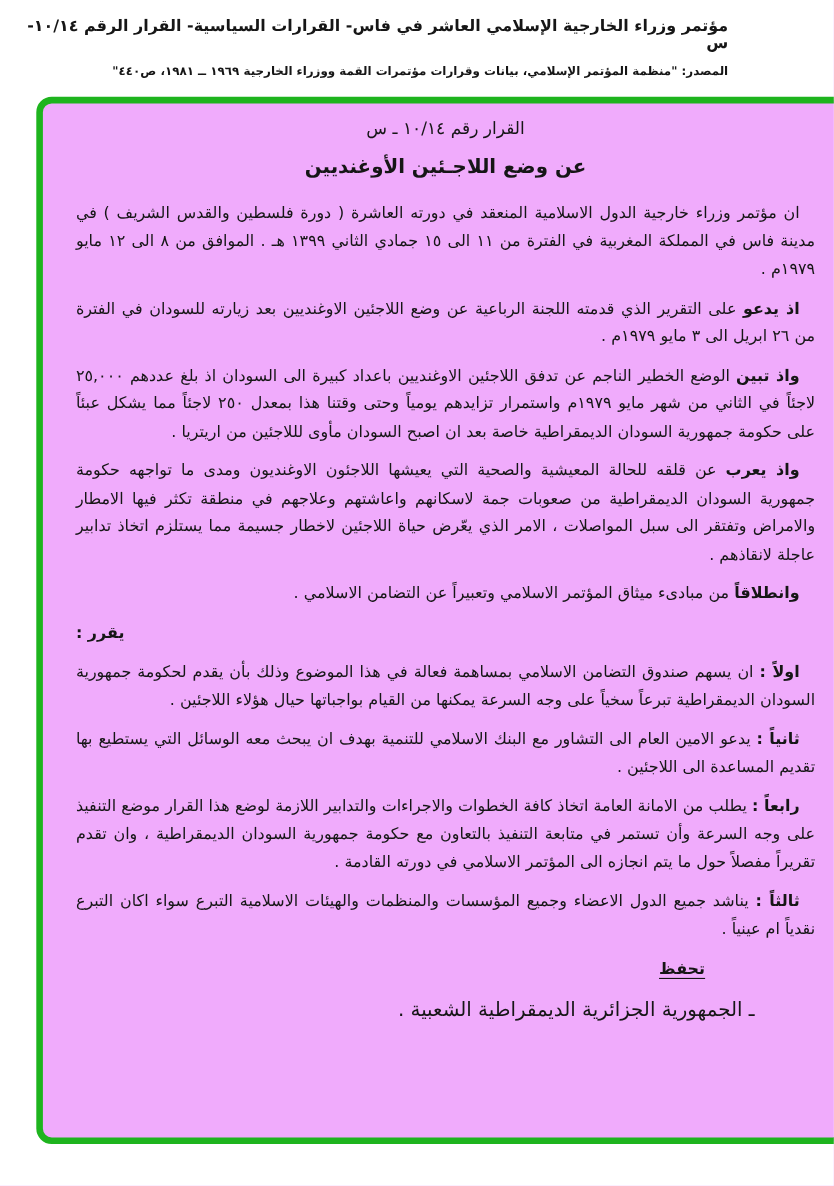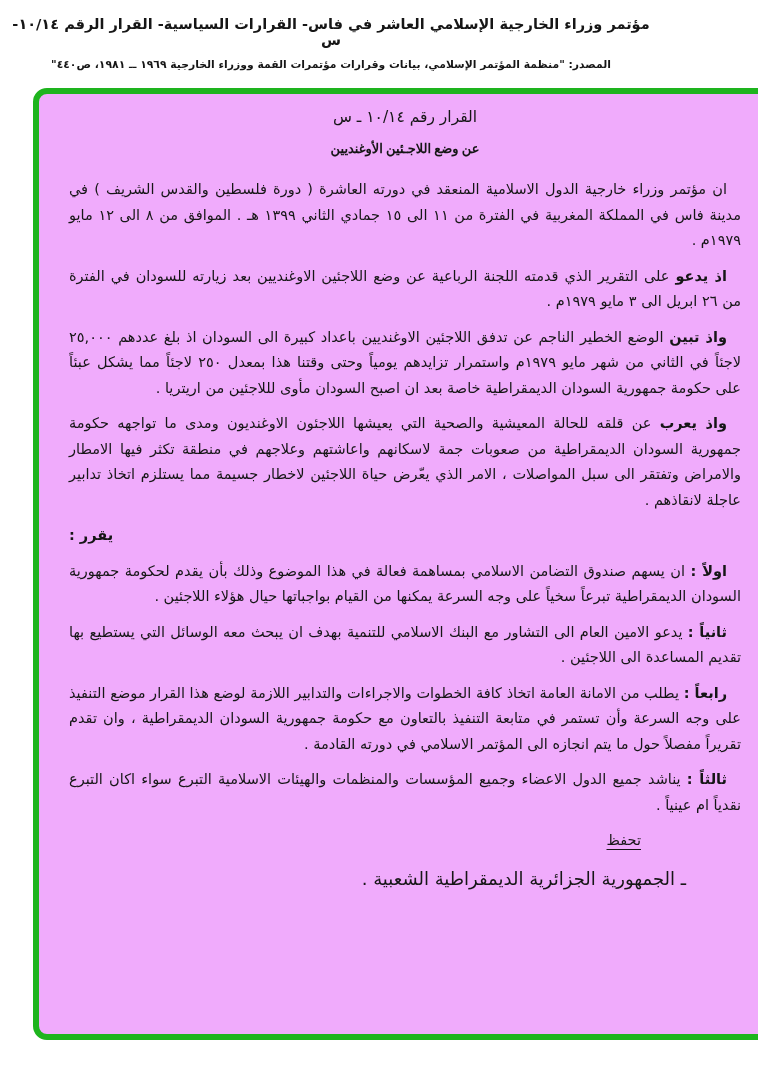--- a/index.html
+++ b/index.html
@@ -8,21 +8,21 @@
     width: 758px; height: 1078px;
     background: #ffffff;
     color: #161616;
     font-family: "DejaVu Sans", sans-serif;
     position: relative;
     overflow: hidden;
   }
   .header {
     position: absolute; top: 16px; left: 0;
     width: 662px;
-    text-align: center;
+    text-align: right;
     direction: rtl;
   }
   .header-line1 { font-size: 14.5px; font-weight: 700; letter-spacing: 0; }
   .header-line2 { font-size: 10.8px; font-weight: 700; margin-top: 10px; }
   .doc-box {
     position: absolute; top: 88px; left: 33px;
     width: 738px; height: 952px;
     border: 6px solid #1eb41e;
     border-radius: 14px;
     background: #f0abfc;
@@ -30,43 +30,42 @@
     padding: 8px 24px 8px 30px;
     overflow: hidden;
   }
   .title-number {
     text-align: center;
     font-size: 15.5px;
     margin: 6px 0 0 0;
   }
   .title-subject {
     text-align: center;
-    font-size: 13px;
+    font-size: 18px;
     font-weight: 700;
     margin: 15px 0 20px 0;
-    font-family: Liberation Serif, serif;
   }
   .para {
     font-size: 14.5px;
     line-height: 25.5px;
     margin: 0 0 10px 0;
     text-align: justify;
     text-indent: 14px;
   }
   .para .lead { font-weight: 700; }
   .decree { text-align: left; }
   .reservation-heading {
     font-size: 14.5px;
     line-height: 25.5px;
     margin: 4px 100px 12px 0;
     text-indent: 0;
     text-align: right;
   }
   .reservation-heading .lead {
-    font-weight: 400;
+    font-weight: 700;
     text-decoration: underline;
     text-underline-offset: 4px;
   }
   .reservation-item {
     font-size: 18px;
     line-height: 25.5px;
     margin: 0 55px 0 0;
     text-indent: 0;
     text-align: right;
   }
@@ -84,20 +83,21 @@
   <div class="title-subject">عن وضع اللاجـئين الأوغنديين</div>
 
   <p class="para"><b class="lead"></b><span>ان مؤتمر وزراء خارجية الدول الاسلامية المنعقد في دورته العاشرة ( دورة فلسطين والقدس الشريف ) في مدينة فاس في المملكة المغربية في الفترة من ١١ الى ١٥ جمادي الثاني ١٣٩٩ هـ . الموافق من ٨ الى ١٢ مايو ١٩٧٩م .</span></p>
 
   <p class="para"><b class="lead">اذ يدعو</b><span> على التقرير الذي قدمته اللجنة الرباعية عن وضع اللاجئين الاوغنديين بعد زيارته للسودان في الفترة من ٢٦ ابريل الى ٣ مايو ١٩٧٩م .</span></p>
 
   <p class="para"><b class="lead">واذ تبين</b><span> الوضع الخطير الناجم عن تدفق اللاجئين الاوغنديين باعداد كبيرة الى السودان اذ بلغ عددهم ٢٥,٠٠٠ لاجئاً في الثاني من شهر مايو ١٩٧٩م واستمرار تزايدهم يومياً وحتى وقتنا هذا بمعدل ٢٥٠ لاجئاً مما يشكل عبئاً على حكومة جمهورية السودان الديمقراطية خاصة بعد ان اصبح السودان مأوى لللاجئين من اريتريا .</span></p>
 
   <p class="para"><b class="lead">واذ يعرب</b><span> عن قلقه للحالة المعيشية والصحية التي يعيشها اللاجئون الاوغنديون ومدى ما تواجهه حكومة جمهورية السودان الديمقراطية من صعوبات جمة لاسكانهم واعاشتهم وعلاجهم في منطقة تكثر فيها الامطار والامراض وتفتقر الى سبل المواصلات ، الامر الذي يعّرض حياة اللاجئين لاخطار جسيمة مما يستلزم اتخاذ تدابير عاجلة لانقاذهم .</span></p>
 
+  <p class="para"><b class="lead">وانطلاقاً</b><span> من مبادىء ميثاق المؤتمر الاسلامي وتعبيراً عن التضامن الاسلامي .</span></p>
 
   <p class="para decree"><b class="lead">يقرر :</b><span></span></p>
 
   <p class="para"><b class="lead">اولاً :</b><span> ان يسهم صندوق التضامن الاسلامي بمساهمة فعالة في هذا الموضوع وذلك بأن يقدم لحكومة جمهورية السودان الديمقراطية تبرعاً سخياً على وجه السرعة يمكنها من القيام بواجباتها حيال هؤلاء اللاجئين .</span></p>
 
   <p class="para"><b class="lead">ثانياً :</b><span> يدعو الامين العام الى التشاور مع البنك الاسلامي للتنمية بهدف ان يبحث معه الوسائل التي يستطيع بها تقديم المساعدة الى اللاجئين .</span></p>
 
   <p class="para"><b class="lead">رابعاً :</b><span> يطلب من الامانة العامة اتخاذ كافة الخطوات والاجراءات والتدابير اللازمة لوضع هذا القرار موضع التنفيذ على وجه السرعة وأن تستمر في متابعة التنفيذ بالتعاون مع حكومة جمهورية السودان الديمقراطية ، وان تقدم تقريراً مفصلاً حول ما يتم انجازه الى المؤتمر الاسلامي في دورته القادمة .</span></p>
 
   <p class="para"><b class="lead">ثالثاً :</b><span> يناشد جميع الدول الاعضاء وجميع المؤسسات والمنظمات والهيئات الاسلامية التبرع سواء اكان التبرع نقدياً ام عينياً .</span></p>

